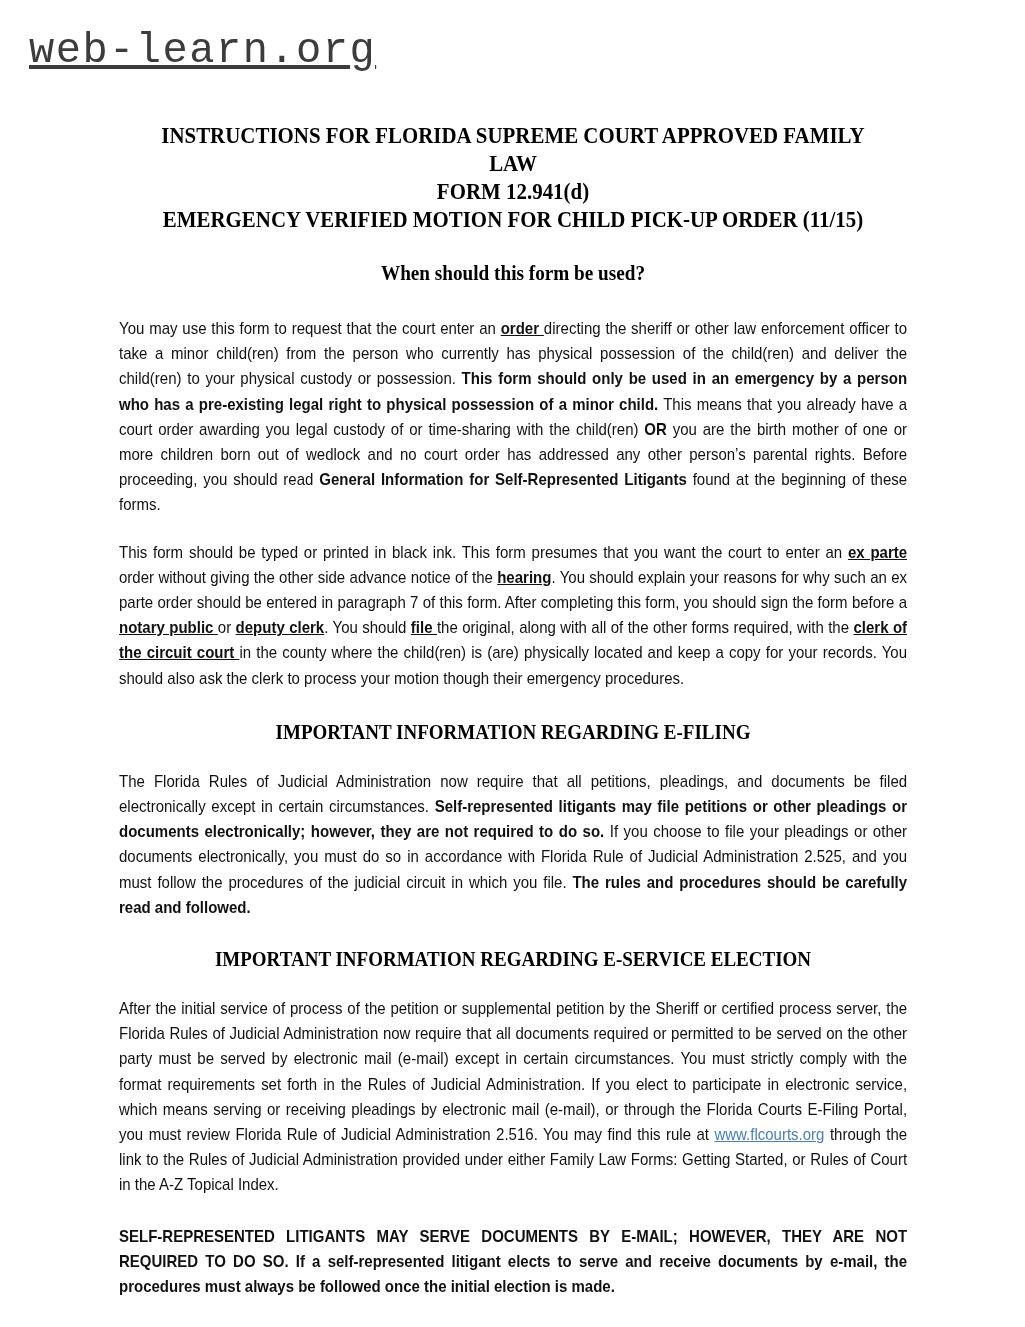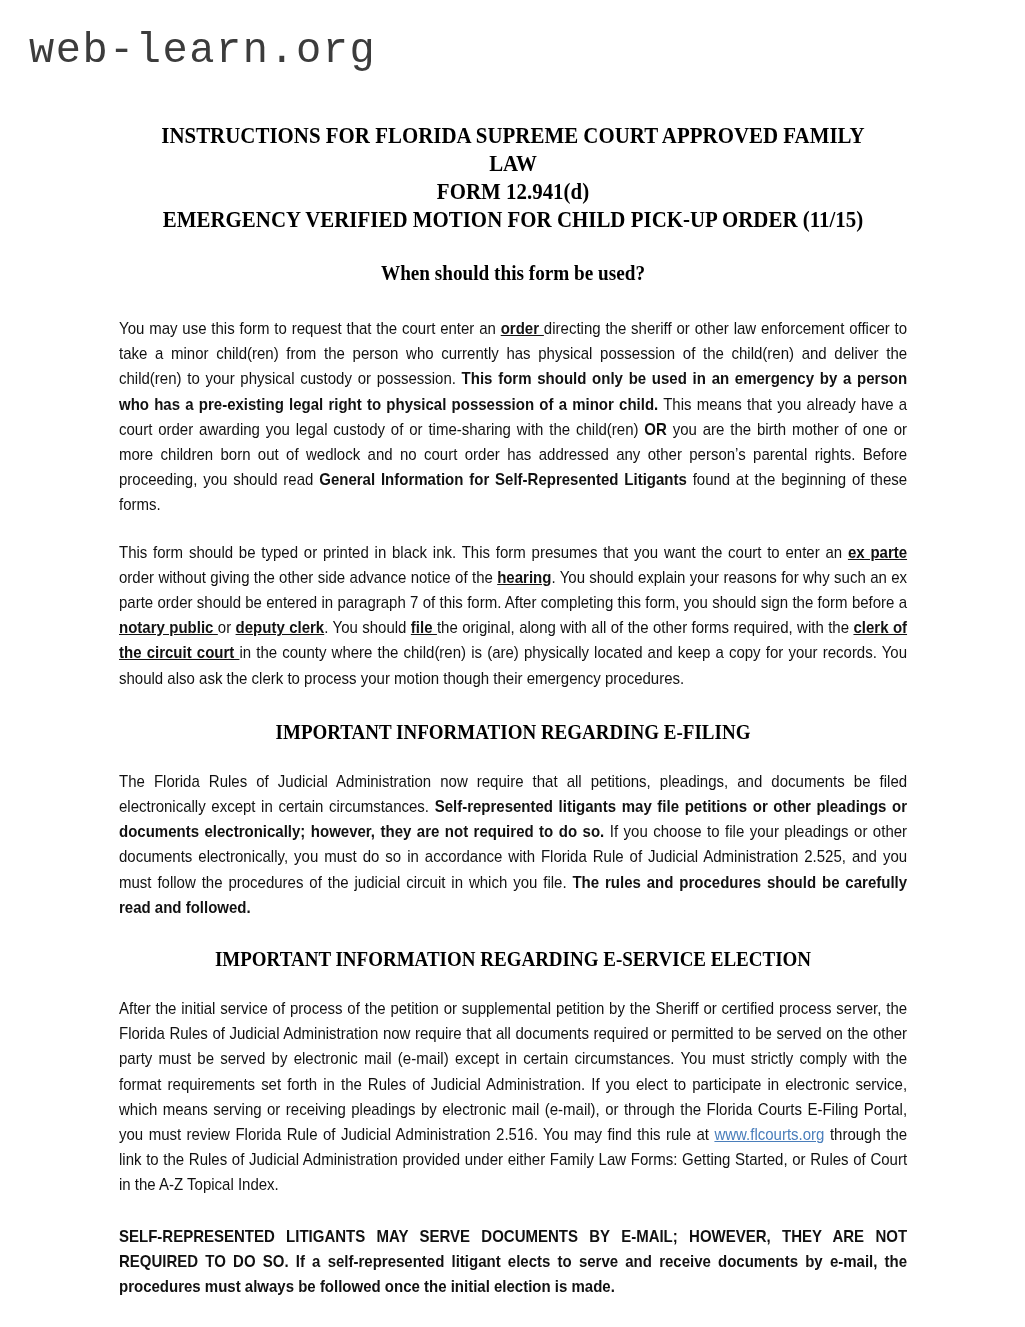--- a/index.html
+++ b/index.html
@@ -19,20 +19,21 @@
     position: absolute;
     left: 29px;
     top: 28px;
     font-family: "Liberation Mono", "DejaVu Sans Mono", monospace;
     font-size: 42px;
     line-height: 1.1;
     letter-spacing: 1.5px;
     color: #3c3c3c;
     white-space: nowrap;
     user-select: none;
+    text-decoration: underline;
   }
   .content {
     position: absolute;
     left: 119px;
     top: 0;
     width: 788px;
   }
   .doc-title {
     font-family: "Liberation Serif", "DejaVu Serif", serif;
     font-weight: bold;

